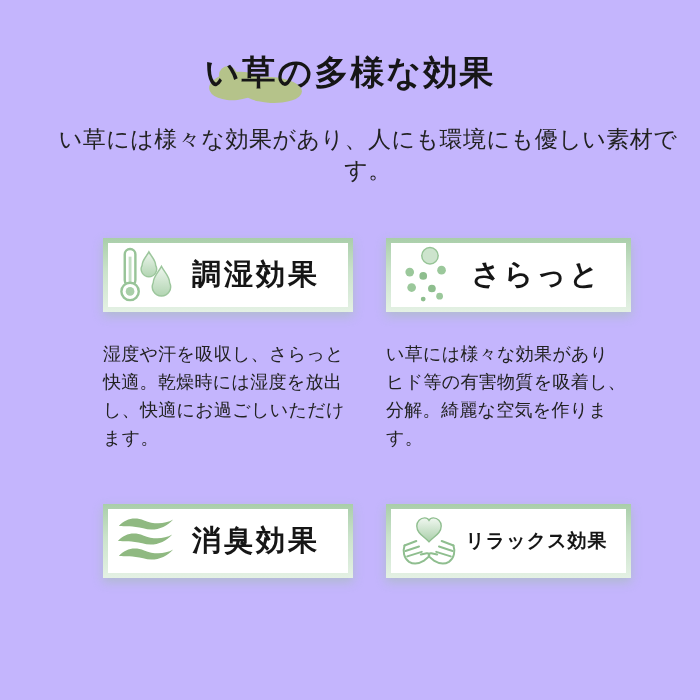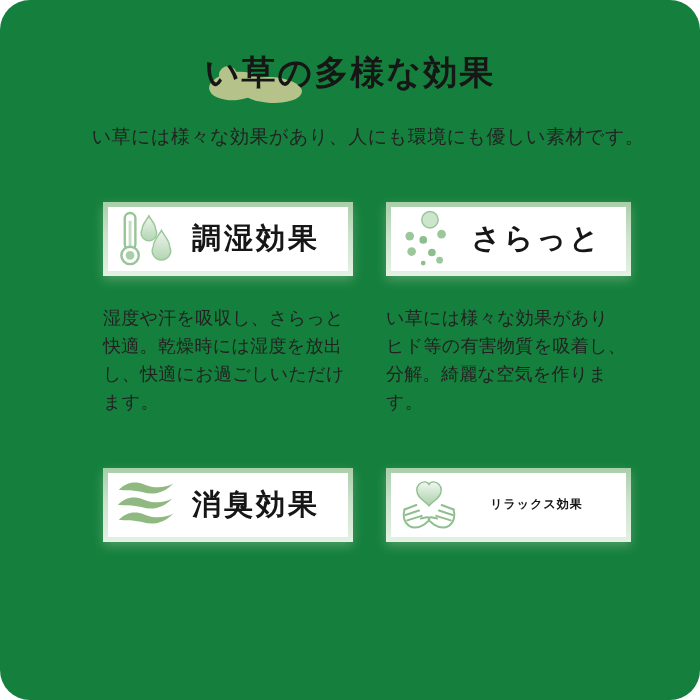--- a/index.html
+++ b/index.html
@@ -1,52 +1,52 @@
 <!DOCTYPE html>
 <html lang="ja"><head>
 <meta charset="utf-8">
 <style>
   html,body{margin:0;padding:0;}
   body{
     width:700px;height:700px;background:#ffffff;
     font-family:"DejaVu Serif","Liberation Serif",serif;
     color:#1e1e1e;
   }
-  .page{position:relative;width:700px;height:700px;overflow:hidden;background:#15803d;border-radius:30px;}
+  .page{position:relative;width:700px;height:700px;overflow:hidden;background:#c4b5fd;}
 
   
   .title-wrap{position:relative;text-align:center;padding-top:50px;}
   .brush{position:absolute;left:206px;top:60px;z-index:0;}
   h1.page-title{
     position:relative;z-index:1;margin:0;
     font-size:34px;font-weight:600;letter-spacing:2px;color:#161616;
   }
   p.subtitle{
     margin:28px 0 0;text-align:center;
-    font-size:19px;letter-spacing:.5px;color:#222;padding-left:36px;
+    font-size:23px;letter-spacing:.5px;color:#222;padding-left:36px;
   }
 
   
   .row{display:grid;grid-template-columns:250px 245px;column-gap:33px;padding-left:85px;margin-left:18px;}
   .row.first{margin-top:52px;}
   .row.second{margin-top:52px;}
 
   .card{
     height:74px;box-sizing:border-box;padding:5px;
     background:linear-gradient(180deg,#a9cea9 0%,#cbe3cb 45%,#e4f1e4 100%);
     box-shadow:0 4px 10px rgba(150,195,150,.45);
   }
   .card-inner{background:#ffffff;height:100%;display:flex;align-items:center;}
   .icon{flex:0 0 auto;width:60px;height:58px;margin-left:8px;
     display:flex;align-items:center;justify-content:center;}
   .card h2{
     flex:1;margin:0 12px 0 0;text-align:center;
     font-size:29px;font-weight:600;letter-spacing:3px;color:#161616;
   }
-  .card h2.small{font-size:12px;letter-spacing:1px;}
+  .card h2.small{font-size:19px;letter-spacing:1px;}
 
   .desc{
     margin:28px 0 0;font-size:18px;line-height:1.55;
     letter-spacing:.3px;color:#222;white-space:pre-line;
   }
 </style>
 </head>
 <body>
 
 <div class="page">

